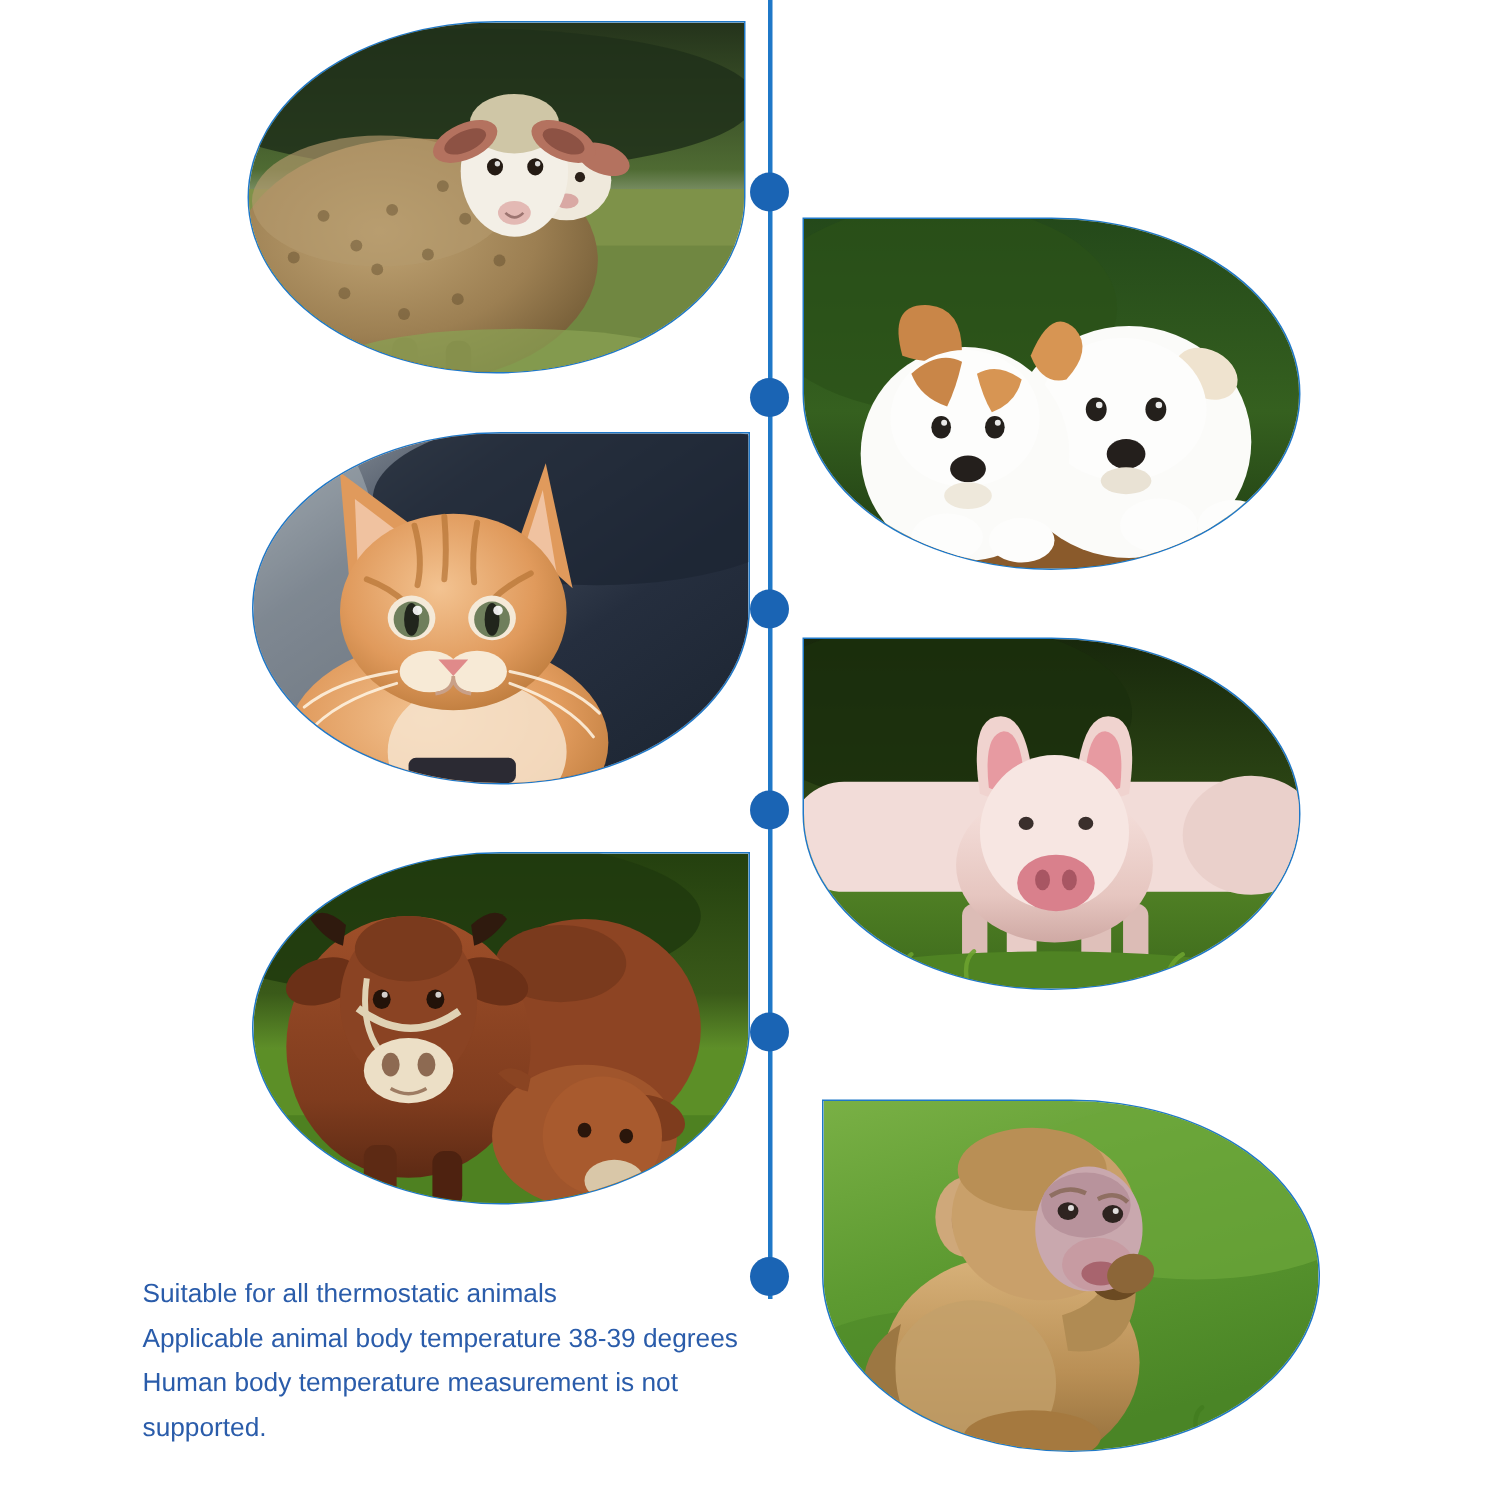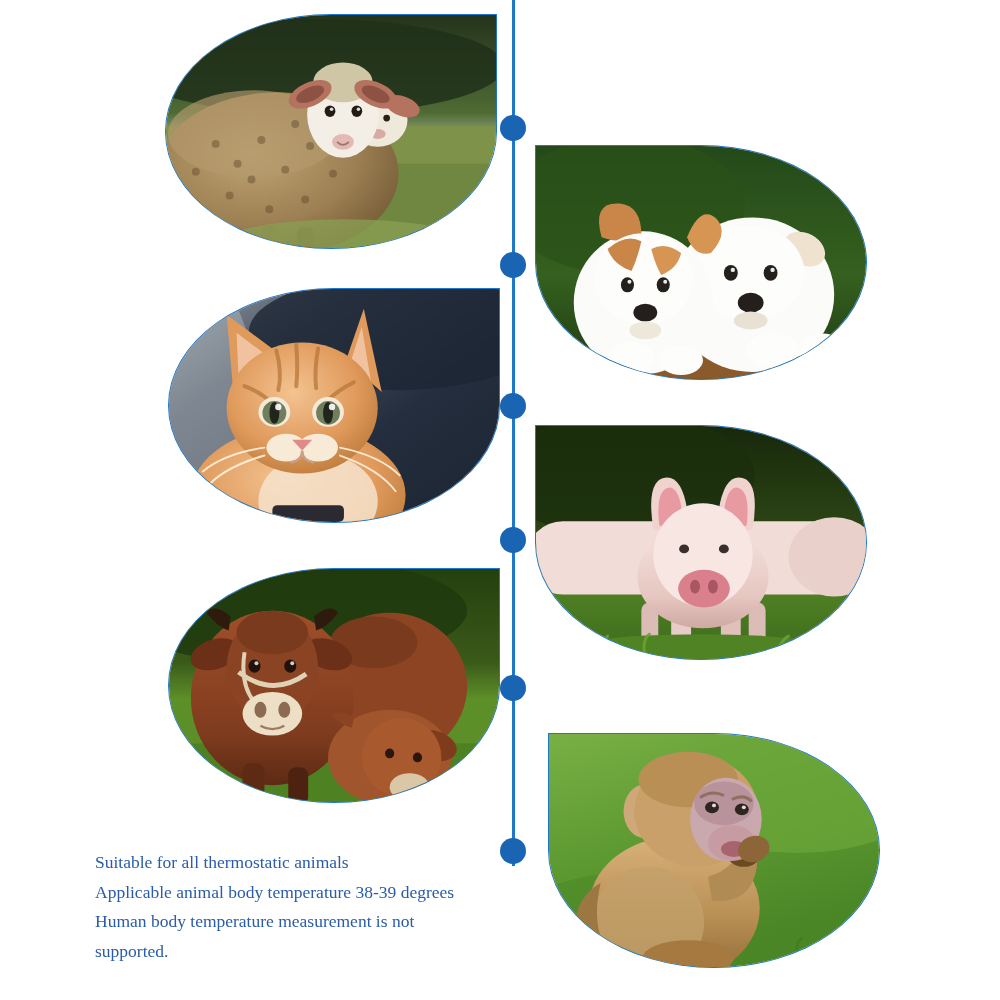--- a/index.html
+++ b/index.html
@@ -62,21 +62,21 @@
 
   
   .caption {
     position: absolute;
     left: 95px;
     top: 848px;
     width: 420px;
     color: #2a5caa;
     font-size: 17.5px;
     line-height: 29.5px;
-    font-family: Liberation Serif, serif;
+    font-family: Liberation Sans, sans-serif;
     white-space: pre-wrap;
   }
 
   
   .top-strip {
     position: absolute;
     left: 340px; top: 0px;
     width: 330px; height: 5px;
     opacity: 0.18;
     overflow: hidden;

